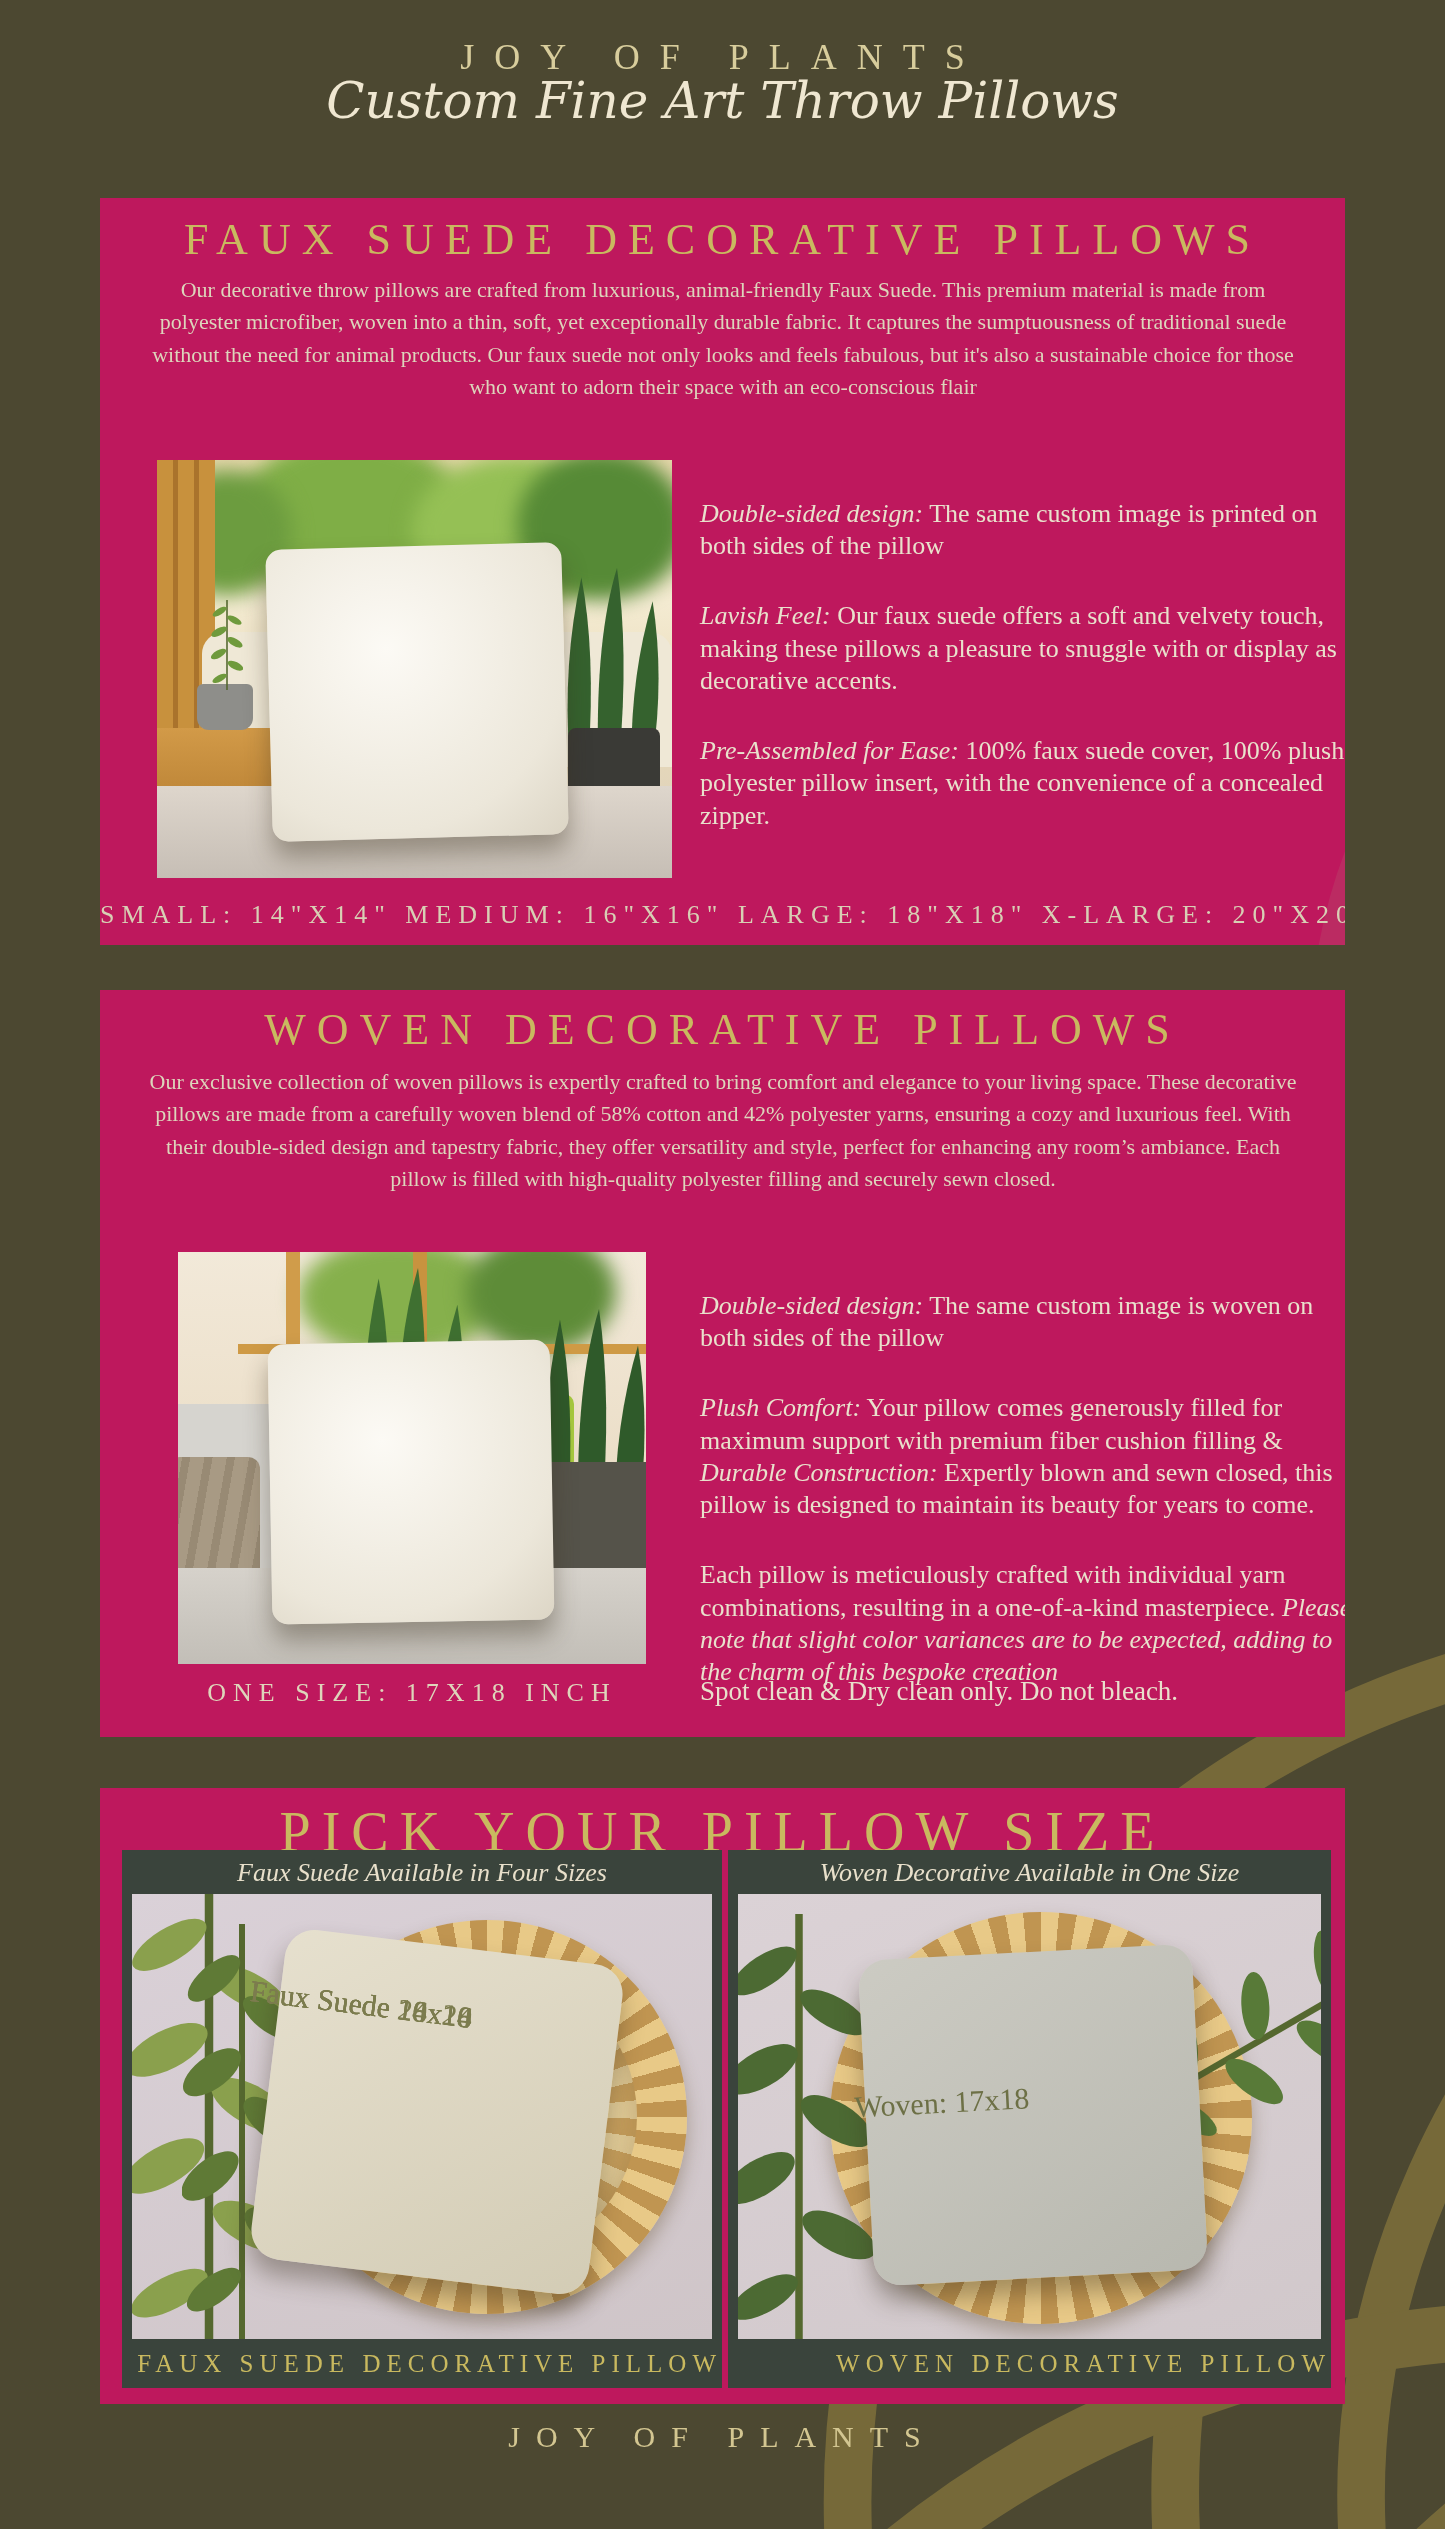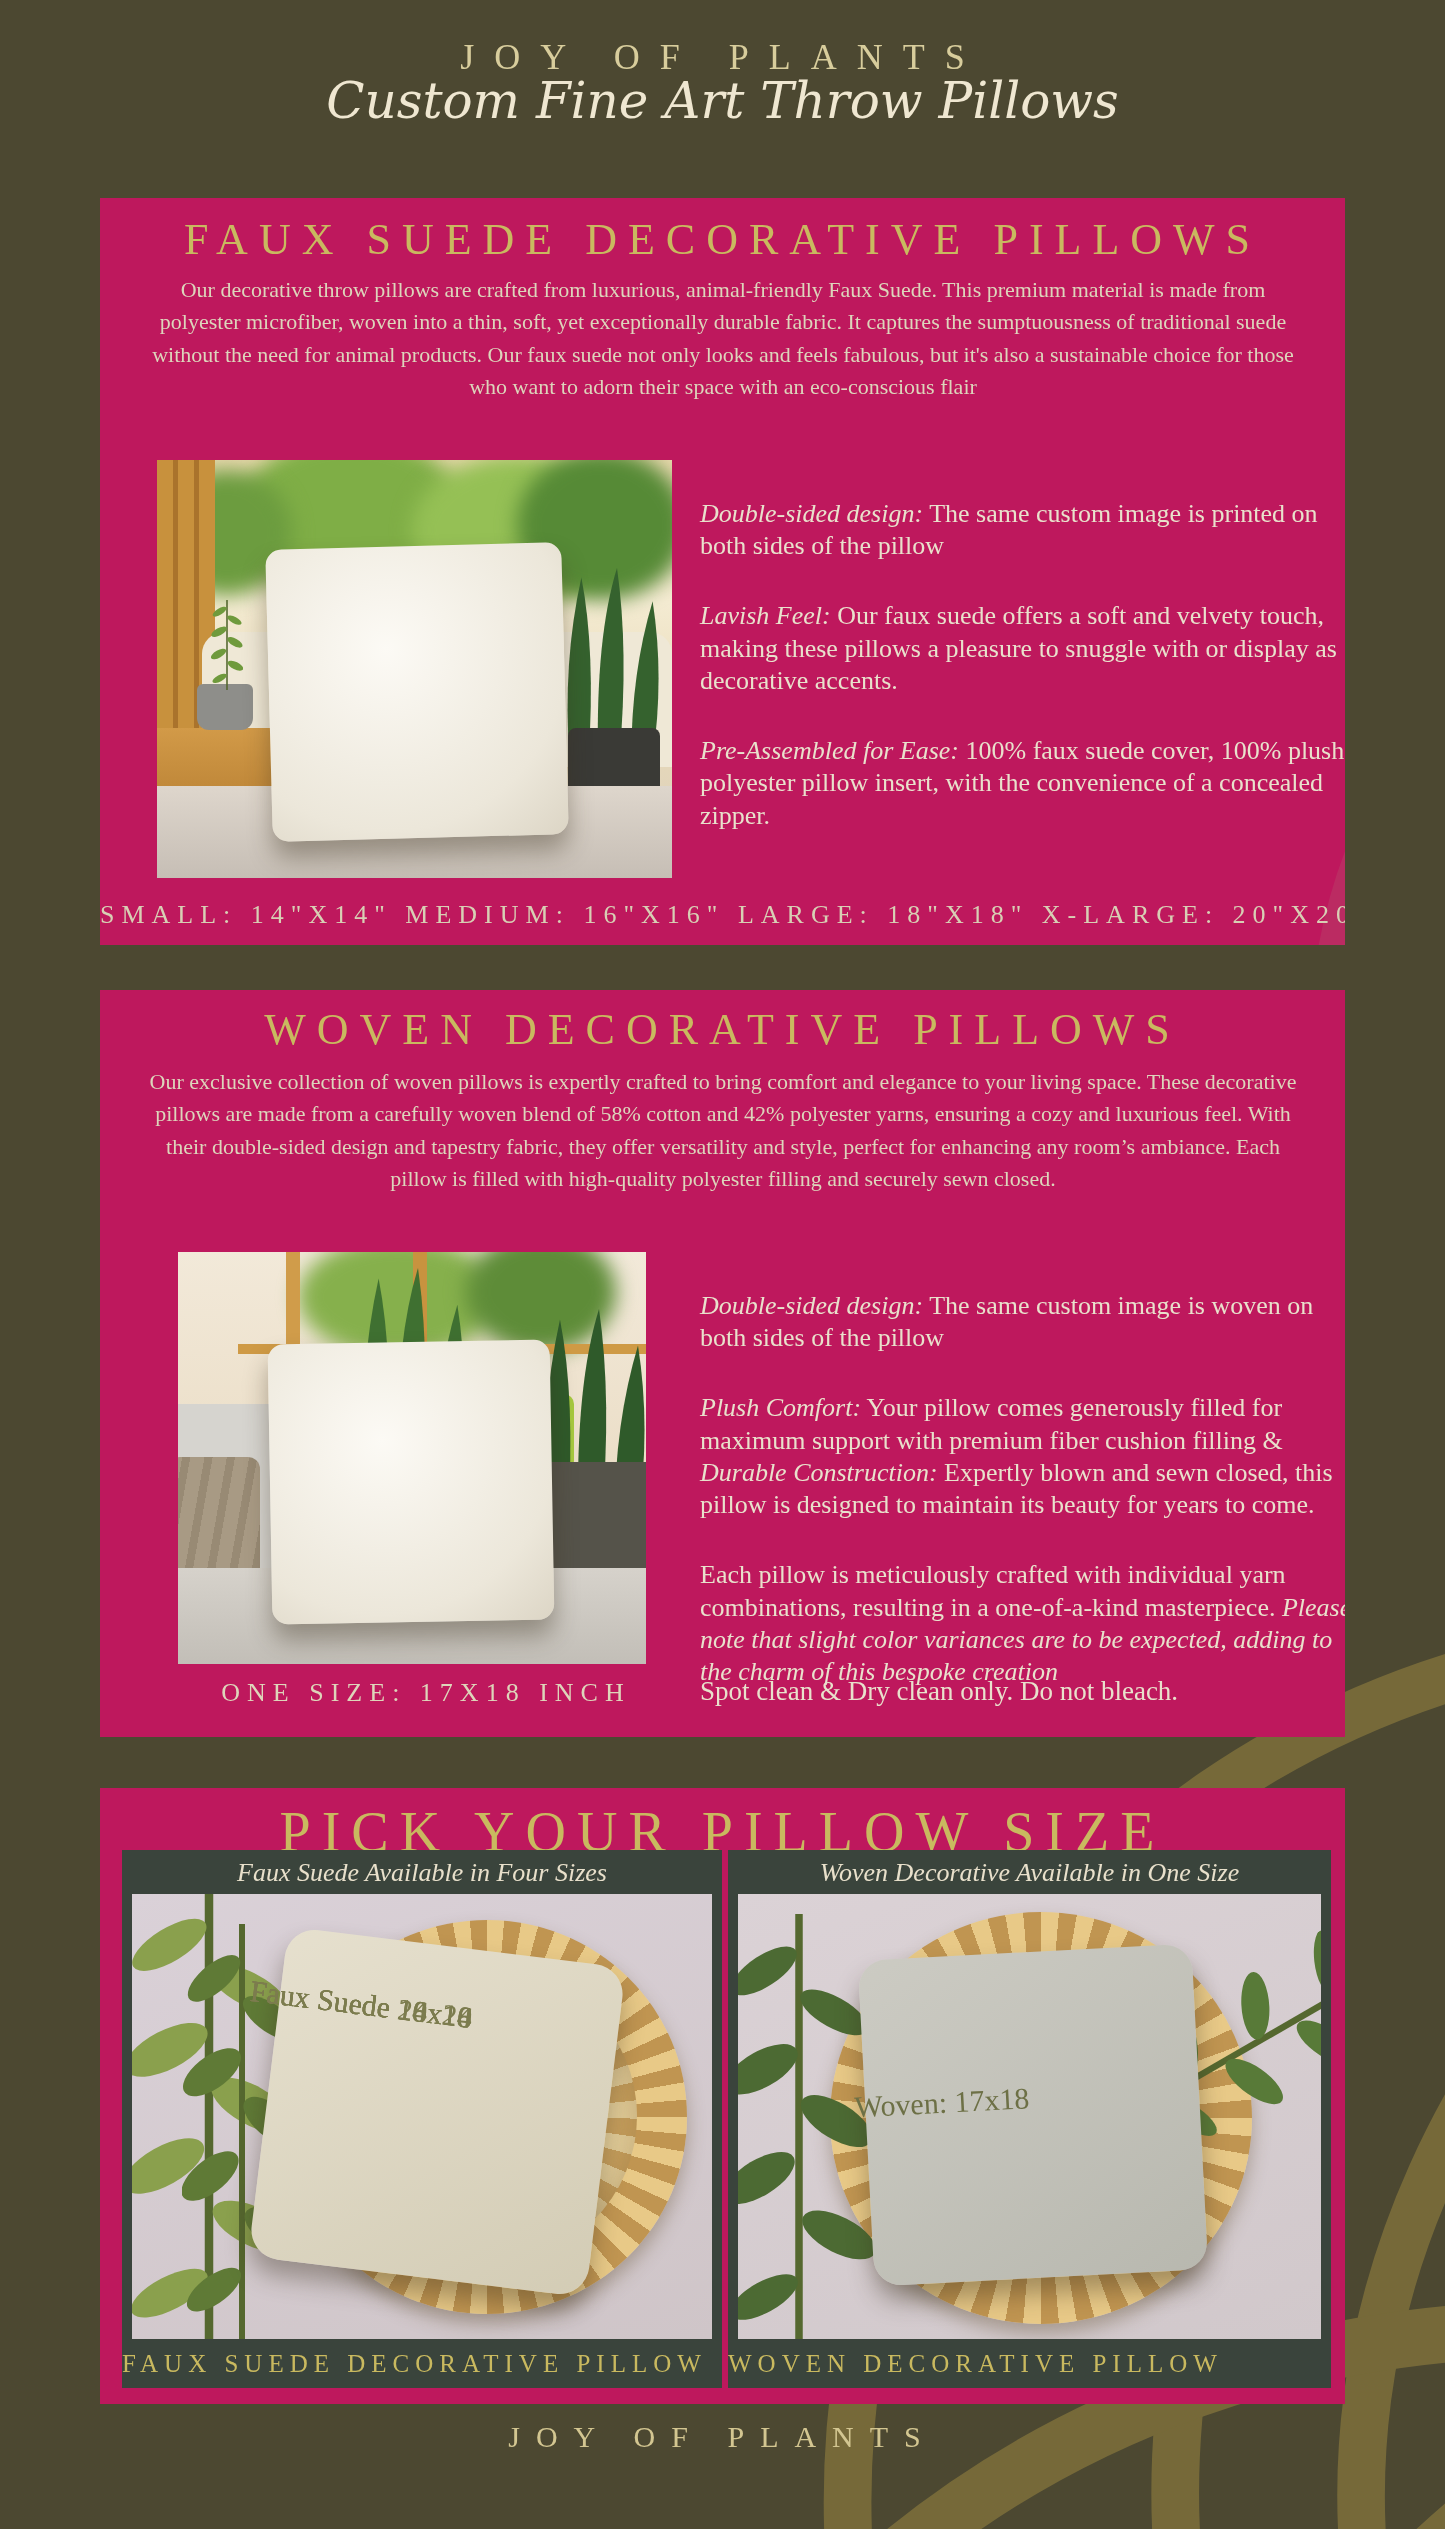--- a/index.html
+++ b/index.html
@@ -27,41 +27,41 @@
   .intro{position:absolute;top:76px;left:48px;width:1150px;text-align:center;
          color:#ddd5bb;font-size:22px;line-height:1.47;}
   
   .features{position:absolute;top:262px;left:600px;width:655px;color:#e9e1cc;
             font-size:26px;line-height:1.24;text-align:left;}
   .feature{margin-bottom:30px;margin-top:38px;}
   .seg-i{font-style:italic;}
   .seg-n{font-style:normal;}
   .sizes-line{position:absolute;top:702px;left:0;width:100%;text-align:center;
               color:#d8cfb4;font-size:26px;letter-spacing:7px;white-space:nowrap;}
-  .one-size{position:absolute;top:688px;left:92px;width:468px;text-align:center;
+  .one-size{position:absolute;top:688px;left:78px;width:468px;text-align:center;
             color:#ded5ba;font-size:26px;letter-spacing:7px;white-space:nowrap;}
   .care-line{position:absolute;top:686px;left:600px;width:655px;color:#e9e1cc;font-size:27px;}
   
   .photo{position:absolute;overflow:hidden;background:#ccc;}
   .photo *{position:absolute;}
   #photo1{top:262px;left:57px;width:515px;height:418px;}
   #photo2{top:262px;left:78px;width:468px;height:412px;}
   .blob{border-radius:50%;filter:blur(10px);}
   .pillow{border-radius:16px;background:radial-gradient(circle at 40% 35%,#fcfaf5,#ece7da 70%,#dcd5c5);
           box-shadow:0 16px 24px rgba(55,45,25,.38);}
   .seat{left:0;bottom:0;width:100%;background:linear-gradient(180deg,#ded6cc,#c6beb5);}
   
   .size-card{position:absolute;top:62px;height:538px;background:#3a443c;}
   #card-left{left:14px;width:600px;margin-left:8px;}
   #card-right{left:628px;width:603px;}
   .card-caption{display:block;height:44px;line-height:46px;text-align:center;
                 font-style:italic;color:#e8e0cb;font-size:26px;}
   .card-photo{position:relative;margin:0 10px;height:445px;overflow:hidden;}
   .card-photo *{position:absolute;}
-  .card-label{display:block;height:48px;line-height:50px;text-align:left;
+  .card-label{display:block;height:48px;line-height:50px;text-align:right;
               color:#c9b95f;font-size:25px;letter-spacing:6px;white-space:nowrap;}
   .basket{border-radius:50%;background:repeating-conic-gradient(from 10deg,#e8c987 0 5deg,#c09551 5deg 10deg);
           box-shadow:0 10px 18px rgba(90,70,35,.35);}
   .basket-inner{border-radius:50%;background:repeating-conic-gradient(from 0deg,#eed9a4 0 7deg,#cfa763 7deg 14deg);
           box-shadow:inset 0 0 40px rgba(110,80,35,.45);}
   .mock-pillow-text{position:absolute;width:100%;text-align:center;color:#7c7c4e;
                     font-size:30px;line-height:1.62;}
   
   .footer-brand{position:absolute;top:2420px;left:0;width:100%;text-align:center;z-index:2;
                 font-size:30px;letter-spacing:16px;color:#d3c691;}

